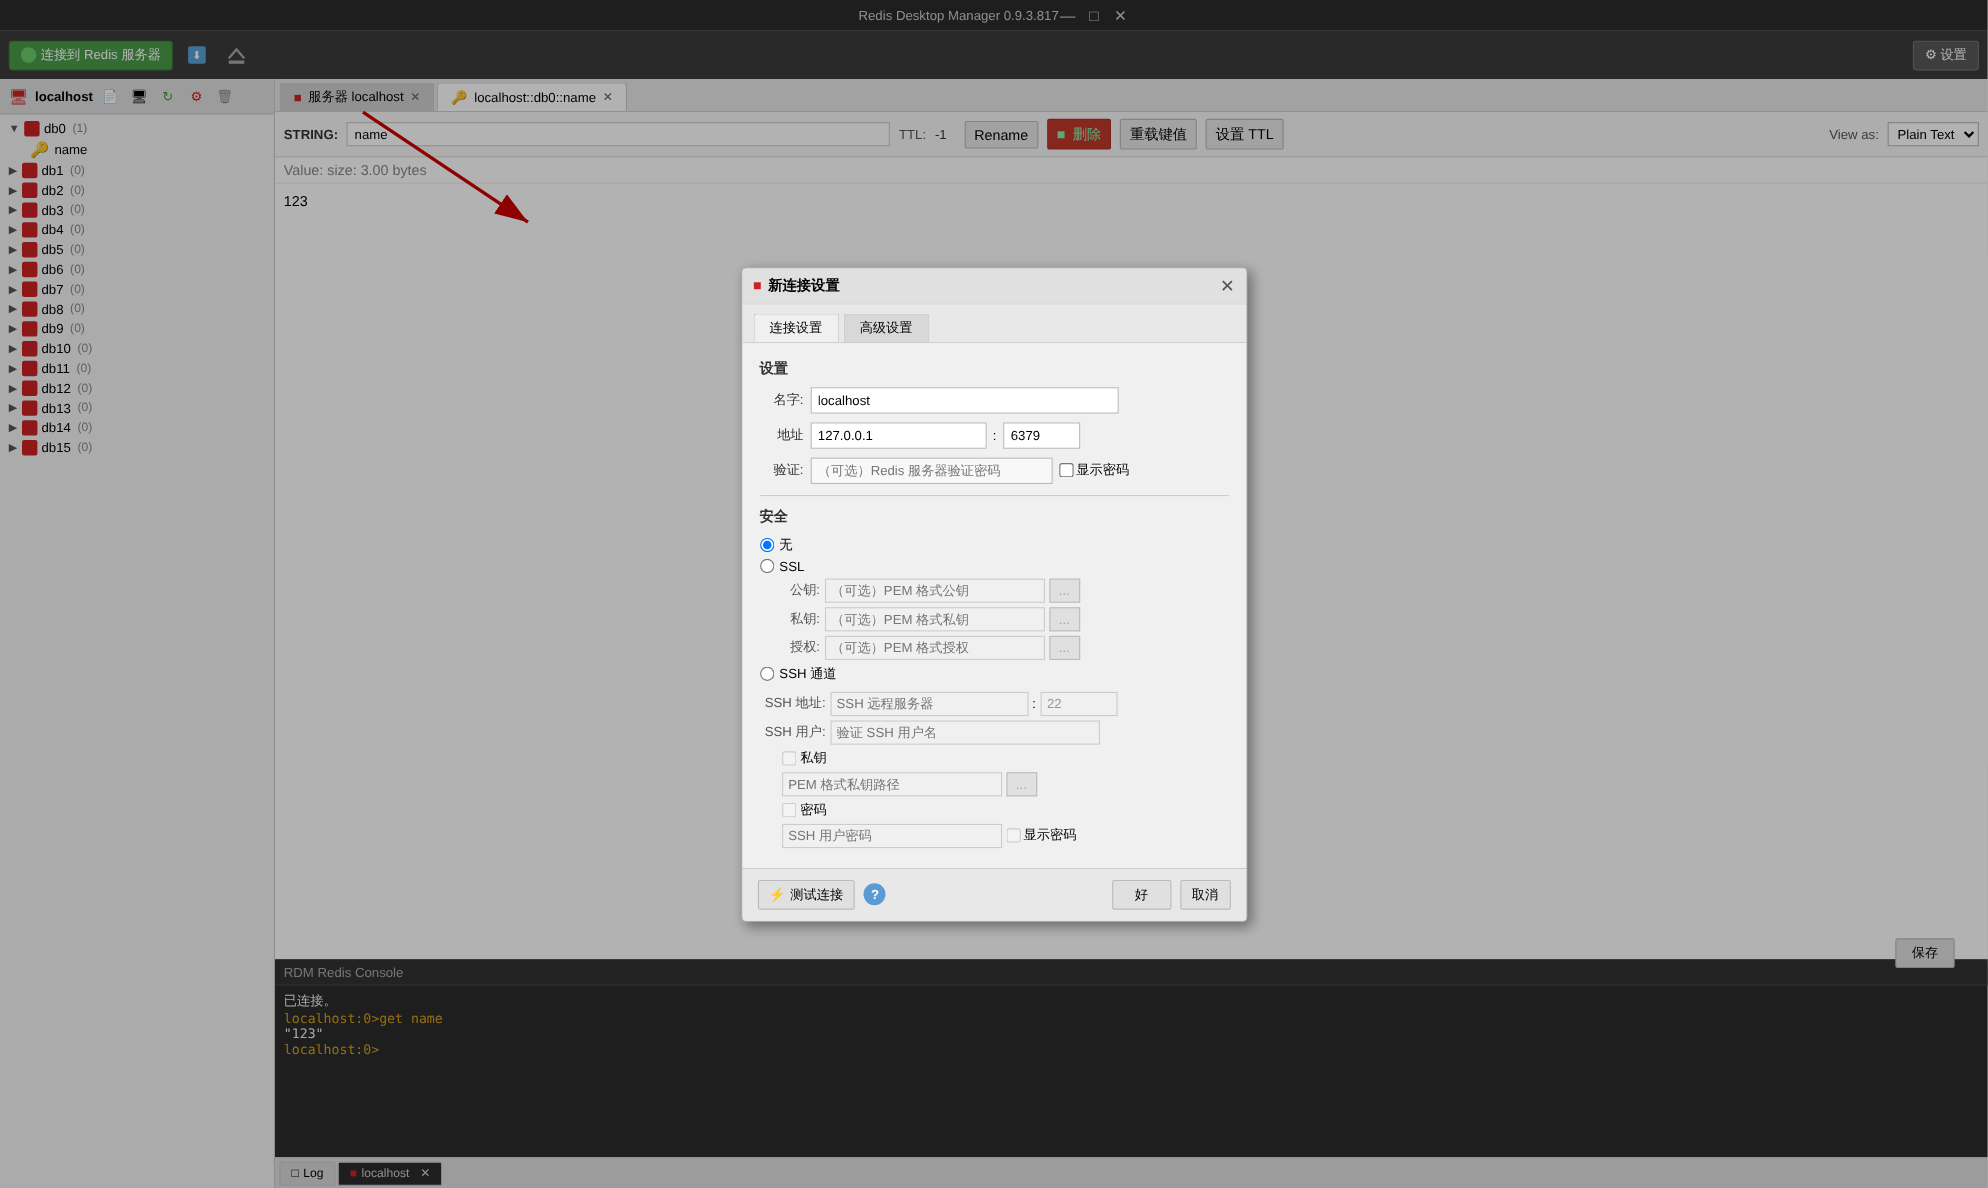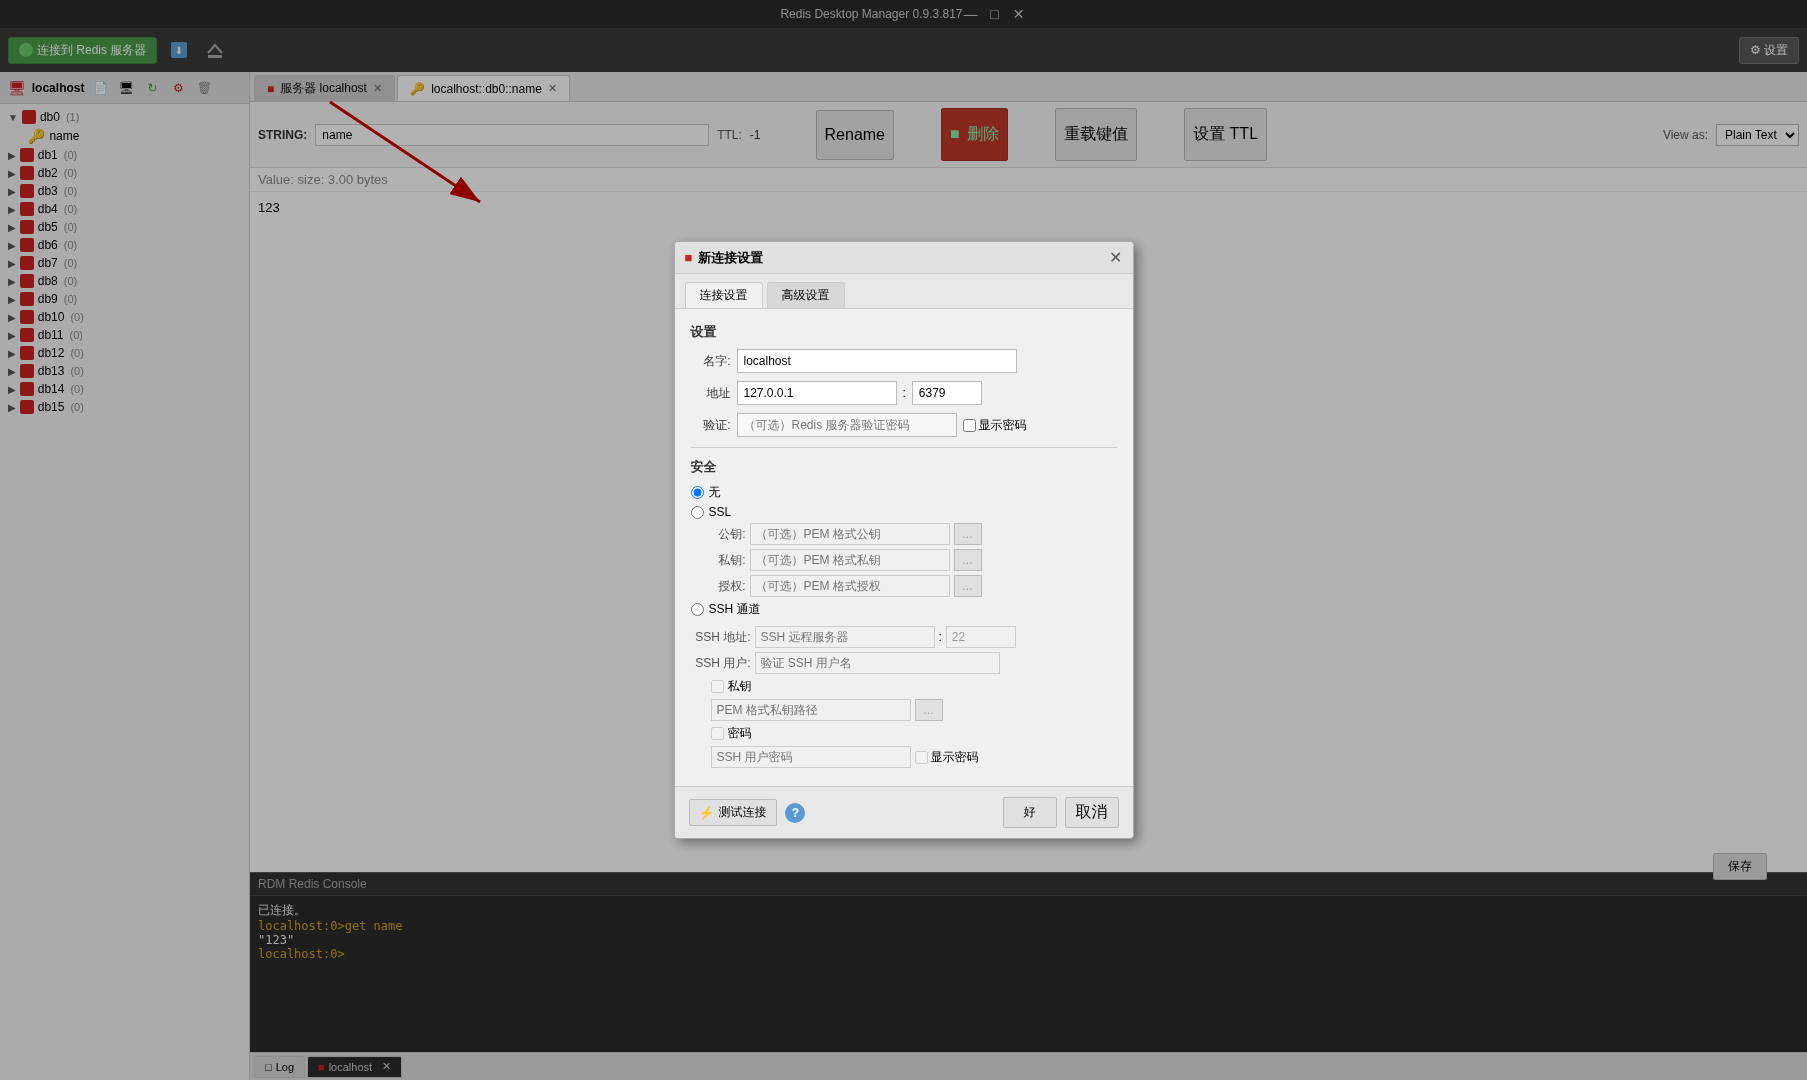--- a/index.html
+++ b/index.html
@@ -40,21 +40,21 @@
     .tab { height: 26px; padding: 0 12px; border: 1px solid #ccc; border-bottom: none; background: #d0d0d0; margin-right: 2px; cursor: pointer; display: flex; align-items: center; gap: 6px; font-size: 12px; border-radius: 3px 3px 0 0; }
     .tab.active { background: #fff; }
     .tab-close { cursor: pointer; color: #666; font-size: 11px; }
 
     
     #key-header { padding: 6px 8px; background: #f8f8f8; border-bottom: 1px solid #ddd; display: flex; align-items: center; gap: 8px; }
     .key-type-badge { font-weight: bold; font-size: 12px; color: #333; }
     .key-name-input { flex: 1; border: 1px solid #ccc; padding: 2px 6px; font-size: 12px; height: 22px; }
     .ttl-label { color: #555; }
     .ttl-value { color: #333; margin-right: 8px; }
-    .header-btn { background: #e8e8e8; border: 1px solid #bbb; border-radius: 2px; padding: 15px 8px; font-size: 16px; cursor: pointer; margin-left: 39px; }
+    .header-btn { background: #e8e8e8; border: 1px solid #bbb; border-radius: 2px; padding: 4px 8px; font-size: 13px; cursor: pointer; }
     .delete-btn { background: #c0392b; color: #86efac; border: 1px solid #a93226; }
     .view-as-label { color: #555; font-size: 12px; }
     .view-dropdown { border: 1px solid #bbb; background: white; padding: 1px 4px; font-size: 12px; height: 22px; }
 
     #key-value-header { padding: 4px 8px; color: #888; font-size: 13px; border-bottom: 1px solid #eee; }
     #key-value-content { padding: 8px; font-size: 13px; flex: 1; }
 
     
     #console-area { height: 180px; background: #2b2b2b; border-top: 1px solid #555; display: flex; flex-direction: column; }
     #console-title { padding: 4px 8px; color: #aaa; font-size: 12px; border-bottom: 1px solid #444; background: #333; }
@@ -101,21 +101,21 @@
     .checkbox-row { display: flex; align-items: center; gap: 4px; font-size: 12px; margin-bottom: 4px; }
     .pem-input { width: 200px; border: 1px solid #ccc; padding: 2px 5px; font-size: 12px; height: 22px; background: #f0f0f0; color: #999; }
     .password-input { width: 200px; border: 1px solid #ccc; padding: 2px 5px; font-size: 12px; height: 22px; background: #f0f0f0; color: #999; }
 
     #modal-footer { padding: 10px 14px; background: #e8e8e8; border-top: 1px solid #ccc; display: flex; align-items: center; justify-content: space-between; border-radius: 0 0 4px 4px; }
     .footer-left { display: flex; align-items: center; gap: 8px; }
     .test-btn { background: #e0e0e0; border: 1px solid #bbb; border-radius: 2px; padding: 4px 10px; font-size: 12px; cursor: pointer; display: flex; align-items: center; gap: 4px; }
     .help-icon { width: 20px; height: 20px; border-radius: 50%; background: #5b9bd5; color: white; display: flex; align-items: center; justify-content: center; font-size: 12px; font-weight: bold; cursor: pointer; }
     .footer-right { display: flex; gap: 8px; }
     .ok-btn { background: #e0e0e0; border: 1px solid #bbb; border-radius: 2px; padding: 4px 20px; font-size: 12px; cursor: pointer; }
-    .cancel-btn { background: #e0e0e0; border: 1px solid #bbb; border-radius: 2px; padding: 4px 10px; font-size: 16px; cursor: pointer; }
+    .cancel-btn { background: #e0e0e0; border: 1px solid #bbb; border-radius: 2px; padding: 4px 10px; font-size: 12px; cursor: pointer; }
 
     
     #key-value-content { overflow-y: auto; }
 
     
     #bottom-tabs { height: 28px; background: #e0e0e0; border-top: 1px solid #ccc; display: flex; align-items: center; padding: 0 4px; gap: 2px; }
     .bottom-tab { height: 22px; padding: 0 10px; border: 1px solid #ccc; background: #d8d8d8; font-size: 11px; cursor: pointer; display: flex; align-items: center; gap: 4px; border-radius: 2px 2px 0 0; }
     .bottom-tab.active { background: #2b2b2b; color: #ccc; }
   </style>
 </head>
@@ -303,21 +303,21 @@
       </select>
     </div>
 
     <div id="key-value-header">
       <span>Value: size: 3.00 bytes</span>
     </div>
     <div id="key-value-content">
       <span>123</span>
     </div>
 
-    <div style="position:absolute; right:40px; bottom:200px;padding-left:16px;">
+    <div style="position:absolute; right:30px; bottom:200px;padding-left:16px;">
       <button style="background:#e0e0e0;border:1px solid #bbb;border-radius:2px;padding:4px 14px;font-size:12px;cursor:pointer;">保存</button>
     </div>
 
     <svg style="position:absolute;top:0;left:0;pointer-events:none;width:100%;height:100%;">
       <defs>
         <marker id="arrowhead" markerWidth="10" markerHeight="7" refX="10" refY="3.5" orient="auto">
           <polygon points="0 0, 10 3.5, 0 7" fill="#cc0000"></polygon>
         </marker>
       </defs>
       <line x1="80" y1="30" x2="230" y2="130" stroke="#cc0000" stroke-width="3" marker-end="url(#arrowhead)"></line>

